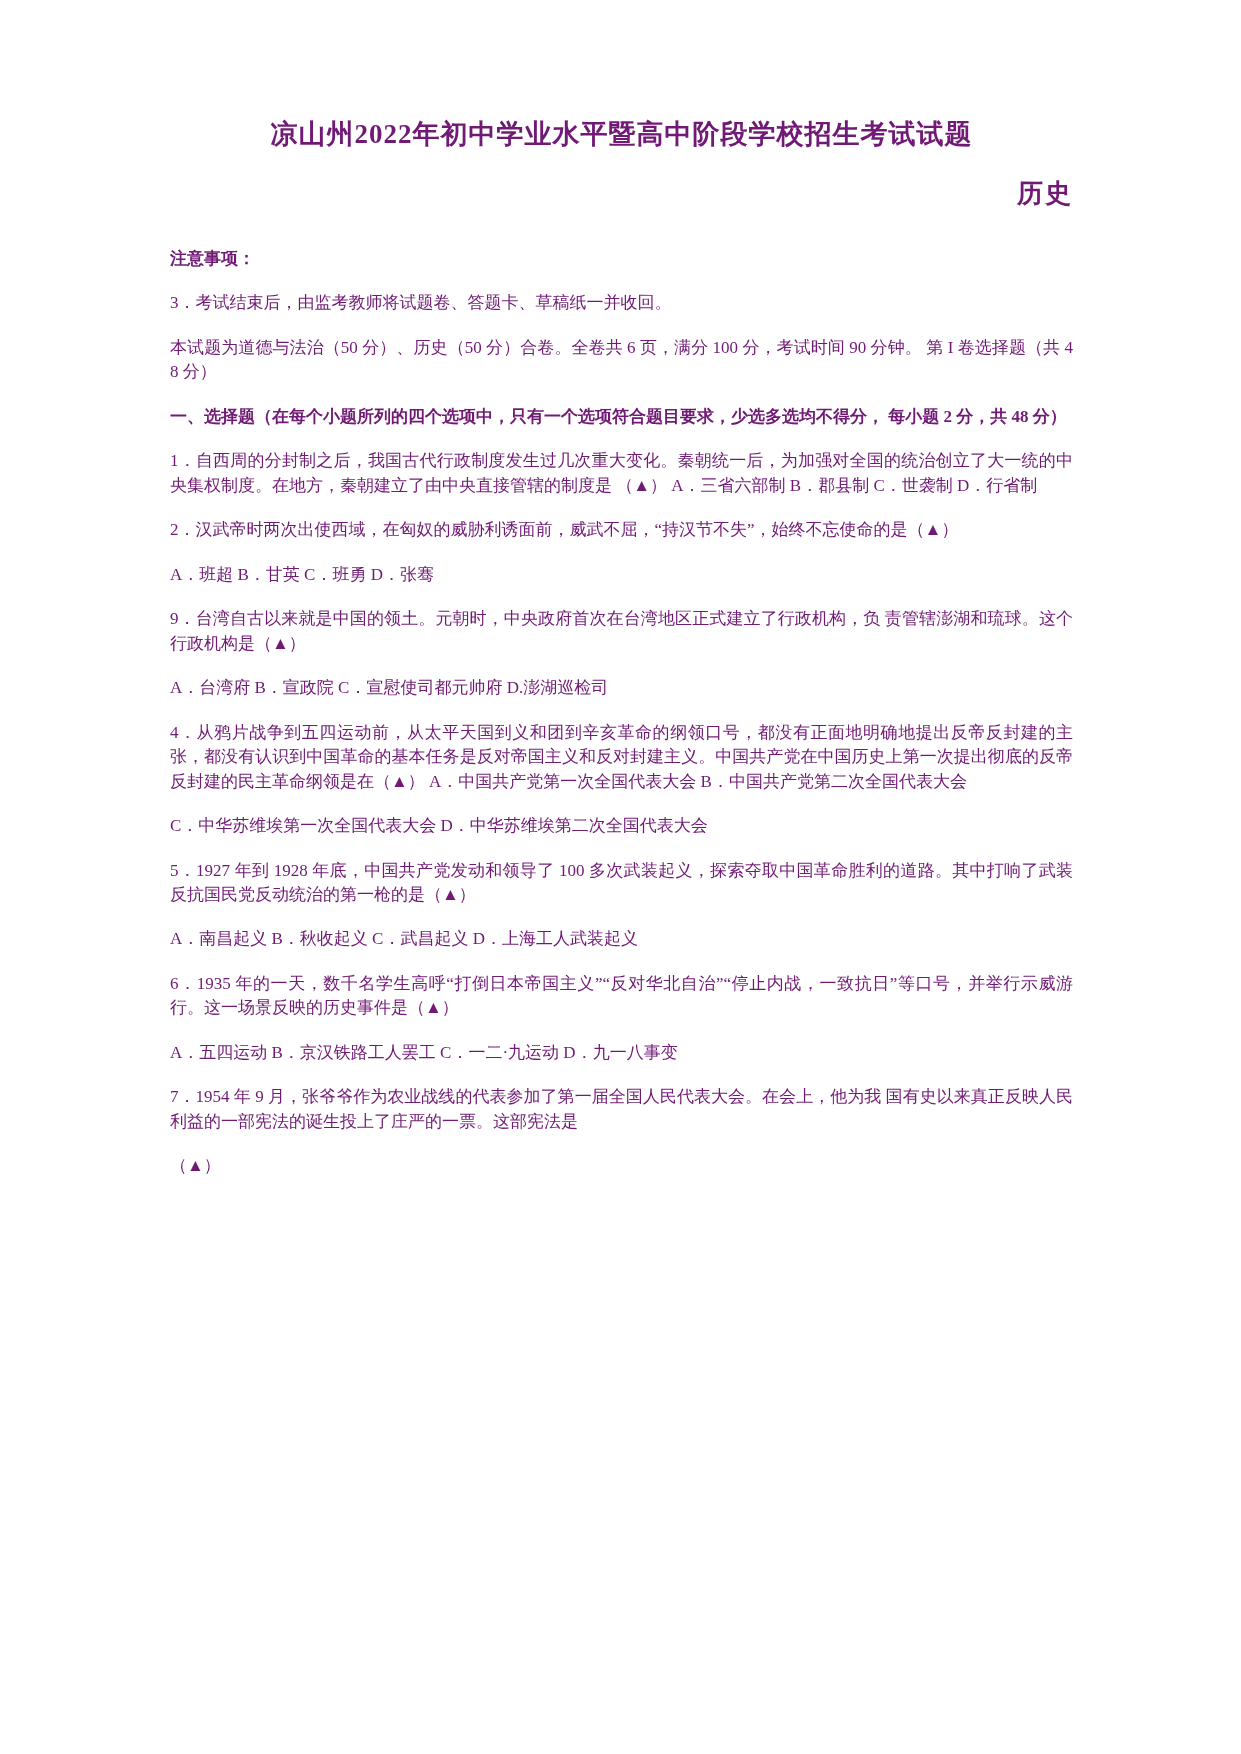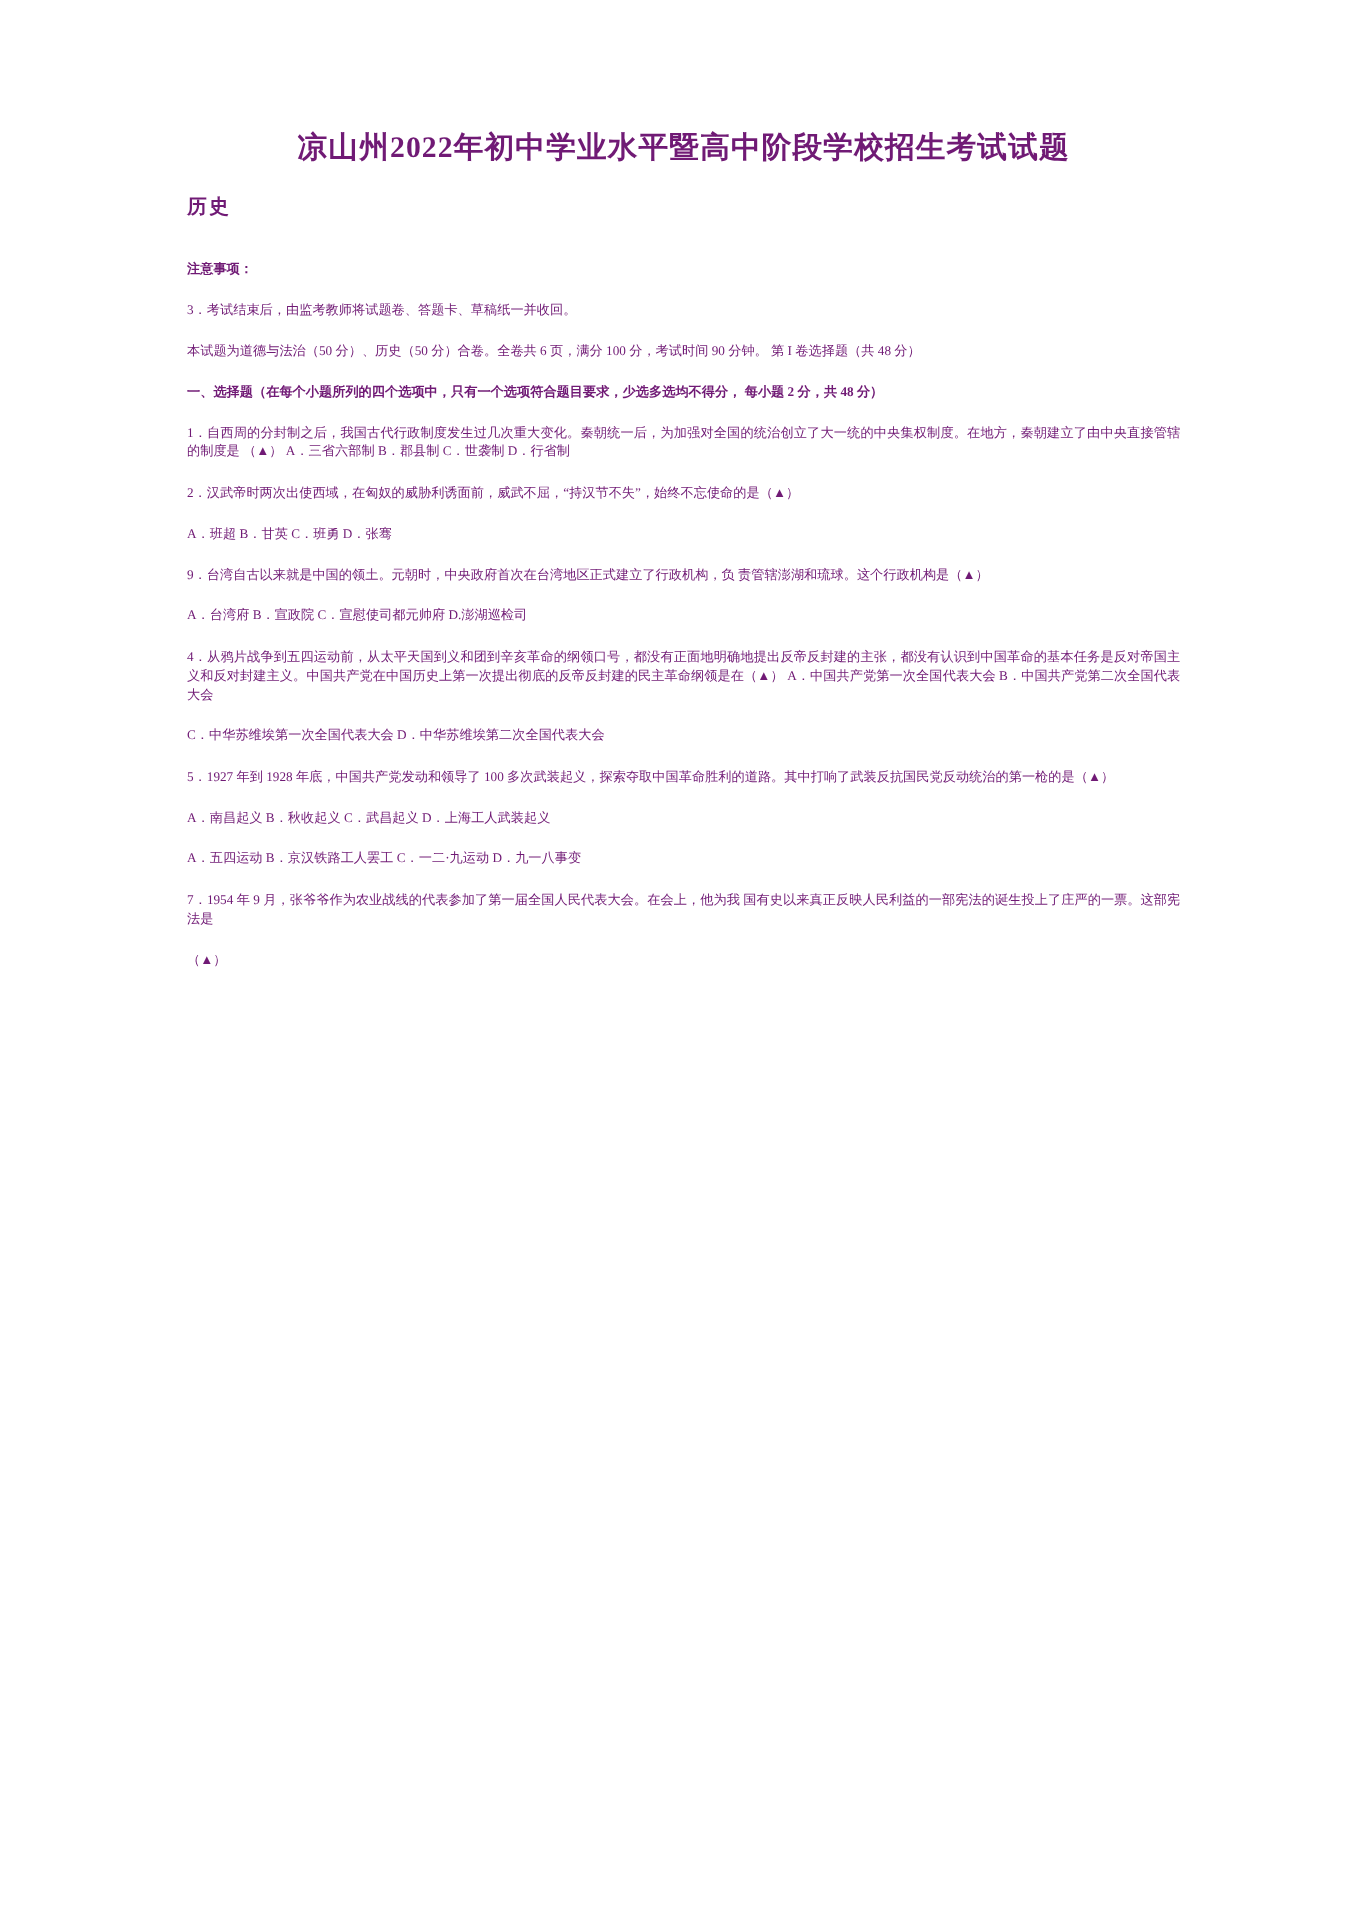--- a/index.html
+++ b/index.html
@@ -20,28 +20,28 @@
     overflow: hidden;
   }
   .doc-title {
     font-size: 27px;
     font-weight: bold;
     text-align: center;
     margin: 0 0 24px 0;
     letter-spacing: 1px;
   }
   .doc-subtitle {
-    font-size: 18px;
+    font-size: 26px;
     font-weight: bold;
-    text-align: left;
+    text-align: right;
     margin: 0 0 36px 0;
     letter-spacing: 2px;
   }
   .para {
-    font-size: 12px;
+    font-size: 17px;
     line-height: 1.44;
     margin: 0 0 20px 0;
     text-align: justify;
     word-break: break-all;
   }
   .para.bold {
     font-weight: bold;
   }
 </style>
 </head>
@@ -57,17 +57,18 @@
       <p class="para bold">一、选择题（在每个小题所列的四个选项中，只有一个选项符合题目要求，少选多选均不得分，  每小题 2 分，共 48 分）</p>
       <p class="para">1．自西周的分封制之后，我国古代行政制度发生过几次重大变化。秦朝统一后，为加强对全国的统治创立了大一统的中央集权制度。在地方，秦朝建立了由中央直接管辖的制度是 （▲）  A．三省六部制 B．郡县制 C．世袭制 D．行省制</p>
       <p class="para">2．汉武帝时两次出使西域，在匈奴的威胁利诱面前，威武不屈，“持汉节不失”，始终不忘使命的是（▲）</p>
       <p class="para">A．班超 B．甘英 C．班勇 D．张骞</p>
       <p class="para">9．台湾自古以来就是中国的领土。元朝时，中央政府首次在台湾地区正式建立了行政机构，负 责管辖澎湖和琉球。这个行政机构是（▲）</p>
       <p class="para">A．台湾府 B．宣政院 C．宣慰使司都元帅府 D.澎湖巡检司</p>
       <p class="para">4．从鸦片战争到五四运动前，从太平天国到义和团到辛亥革命的纲领口号，都没有正面地明确地提出反帝反封建的主张，都没有认识到中国革命的基本任务是反对帝国主义和反对封建主义。中国共产党在中国历史上第一次提出彻底的反帝反封建的民主革命纲领是在（▲）  A．中国共产党第一次全国代表大会 B．中国共产党第二次全国代表大会</p>
       <p class="para">C．中华苏维埃第一次全国代表大会 D．中华苏维埃第二次全国代表大会</p>
       <p class="para">5．1927 年到 1928 年底，中国共产党发动和领导了 100 多次武装起义，探索夺取中国革命胜利的道路。其中打响了武装反抗国民党反动统治的第一枪的是（▲）</p>
       <p class="para">A．南昌起义 B．秋收起义 C．武昌起义 D．上海工人武装起义</p>
+      <p class="para">6．1935 年的一天，数千名学生高呼“打倒日本帝国主义”“反对华北自治”“停止内战，一致抗日”等口号，并举行示威游行。这一场景反映的历史事件是（▲）</p>
       <p class="para">A．五四运动 B．京汉铁路工人罢工 C．一二·九运动 D．九一八事变</p>
       <p class="para">7．1954 年 9 月，张爷爷作为农业战线的代表参加了第一届全国人民代表大会。在会上，他为我 国有史以来真正反映人民利益的一部宪法的诞生投上了庄严的一票。这部宪法是</p>
       <p class="para">（▲）</p>
     </div>
 </div>
 
 </body></html>

